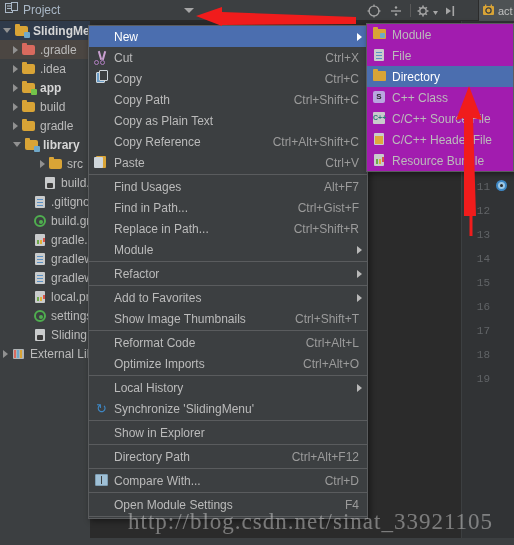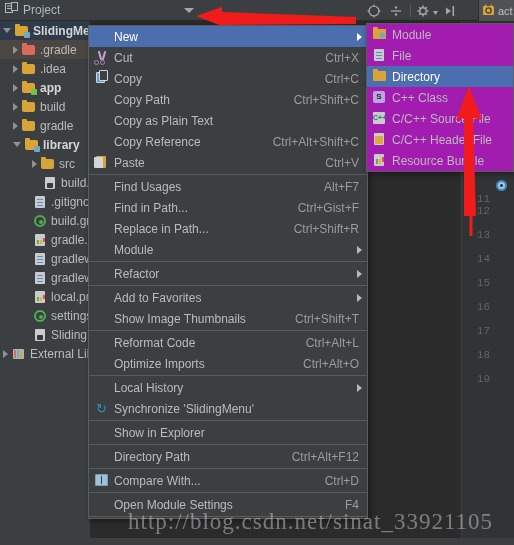--- a/index.html
+++ b/index.html
@@ -255,21 +255,21 @@
         <circle cx="6.5" cy="6.5" r="2.6" fill="none" stroke="#3c3f41" stroke-width="1.3"></circle>
         <rect x="3" y="0.5" width="1.3" height="2" fill="#d9a436"></rect>
         <rect x="8.7" y="0.5" width="1.3" height="2" fill="#d9a436"></rect>
       </svg>
       <span class="lbl">act</span>
     </div>
   </div>
 
   <div class="editor">
     <div class="gutter" id="gutter">
-        <div class="lnum" style="top: 172px;">11</div>
+        <div class="lnum" style="top: 160px;">11</div>
         <div class="bp" style="top: 159px;"></div>
         <div class="lnum" style="top: 184px;">12</div>
         <div class="lnum" style="top: 208px;">13</div>
         <div class="lnum" style="top: 232px;">14</div>
         <div class="lnum" style="top: 256px;">15</div>
         <div class="lnum" style="top: 280px;">16</div>
         <div class="lnum" style="top: 304px;">17</div>
         <div class="lnum" style="top: 328px;">18</div>
         <div class="lnum" style="top: 352px;">19</div>
       </div>
@@ -321,21 +321,21 @@
         <span class="nm">gradle</span>
       </div>
       <div class="trow" style="padding-left: 13px;">
         <span class="tw open"></span>
         <span class="ico f-orange" style="margin-left: 4px;">
           <span class="fold"></span>
           <span class="badge b-blue"></span>
         </span>
         <span class="nm bold">library</span>
       </div>
-      <div class="trow" style="padding-left: 32px;">
+      <div class="trow" style="padding-left: 40px;">
         <span class="tw"></span>
         <span class="ico f-orange" style="margin-left: 4px;">
           <span class="fold"></span>
         </span>
         <span class="nm">src</span>
       </div>
       <div class="trow" style="padding-left: 34px;">
         <span class="tw none"></span>
         <span class="ico" style="margin-left: 4px;">
           <span class="page grayb"></span>

